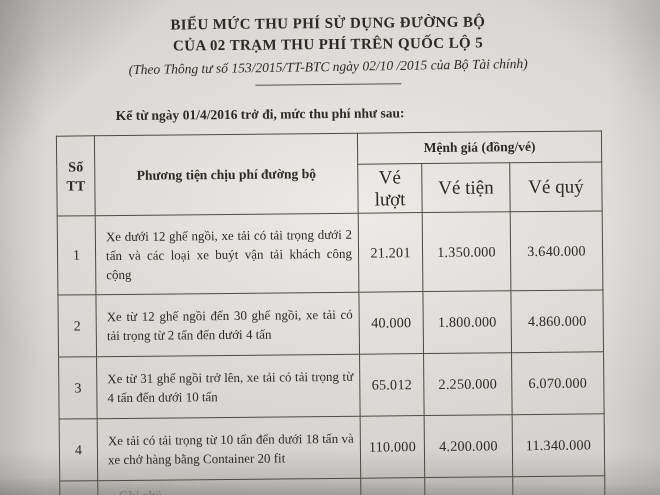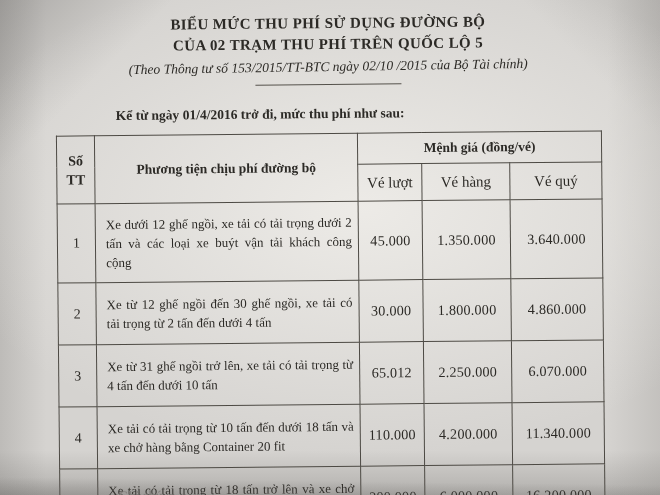--- a/index.html
+++ b/index.html
@@ -37,21 +37,21 @@
     margin: 11px 0 0 57px; border-collapse: collapse; table-layout: fixed;
     width: 545px; font-size: 13px;
   }
   .fee-table th, .fee-table td {
     border: 1px solid #4d4a44; padding: 2px 4px; vertical-align: middle;
     font-weight: normal; color: #2c2a26;
   }
   th.h-stt { width: 38px; font-weight: bold; font-size: 14px; line-height: 19px; text-align: center; border-radius: 15px; }
   th.h-vehicle { width: 263px; font-weight: bold; font-size: 13.5px; text-align: center; }
   th.h-group { height: 26px; font-weight: bold; font-size: 13.5px; text-align: center; }
-  th.h-sub { height: 32px; text-align: center; font-size: 15px; }
+  th.h-sub { height: 32px; text-align: center; font-size: 19px; }
   col.c-single { width: 64px; } col.c-monthly { width: 88px; } col.c-quarterly { width: 92px; }
   td.stt { text-align: center; font-size: 14px; }
   td.vehicle { text-align: justify; padding: 4px 6px 4px 10px; line-height: 19px; }
   td.num { text-align: center; font-size: 14.2px; letter-spacing: 0.2px; }
   tr.r1 td { height: 70px; }
   tr.rn td { height: 53px; }
   .footer-note {
     position: absolute; left: 116px; top: 486px;
     font-weight: bold; font-size: 13px; color: #8d8a86;
   }
@@ -77,36 +77,36 @@
           <col class="c-quarterly">
       </colgroup>
       <thead>
         <tr>
           <th class="h-stt" rowspan="2">Số TT</th>
           <th class="h-vehicle" rowspan="2">Phương tiện chịu phí đường bộ</th>
           <th class="h-group" colspan="3">Mệnh giá (đồng/vé)</th>
         </tr>
         <tr>
           <th class="h-sub">Vé lượt</th>
-          <th class="h-sub">Vé hàng</th>
+          <th class="h-sub">Vé tiện</th>
           <th class="h-sub">Vé quý</th>
         </tr>
       </thead>
       <tbody>
         <tr class="r1">
           <td class="stt">1</td>
           <td class="vehicle">Xe dưới 12 ghế ngồi, xe tải có tải trọng dưới 2 tấn và các loại xe buýt vận tải khách công cộng</td>
-          <td class="num">45.000</td>
+          <td class="num">21.201</td>
           <td class="num">1.350.000</td>
           <td class="num">3.640.000</td>
         </tr>
         <tr class="rn">
           <td class="stt">2</td>
           <td class="vehicle">Xe từ 12 ghế ngồi đến 30 ghế ngồi, xe tải có tải trọng từ 2 tấn đến dưới 4 tấn</td>
-          <td class="num">30.000</td>
+          <td class="num">40.000</td>
           <td class="num">1.800.000</td>
           <td class="num">4.860.000</td>
         </tr>
         <tr class="rn">
           <td class="stt">3</td>
           <td class="vehicle">Xe từ 31 ghế ngồi trở lên, xe tải có tải trọng từ 4 tấn đến dưới 10 tấn</td>
           <td class="num">65.012</td>
           <td class="num">2.250.000</td>
           <td class="num">6.070.000</td>
         </tr>

